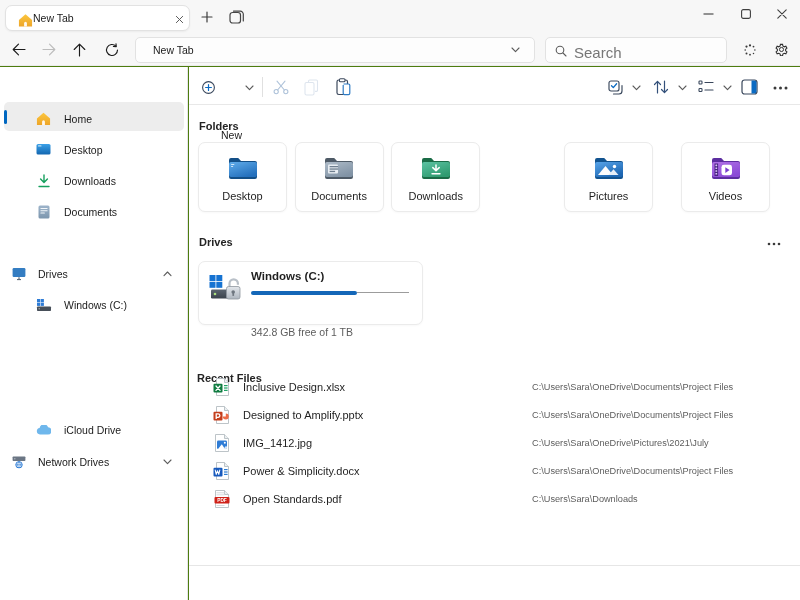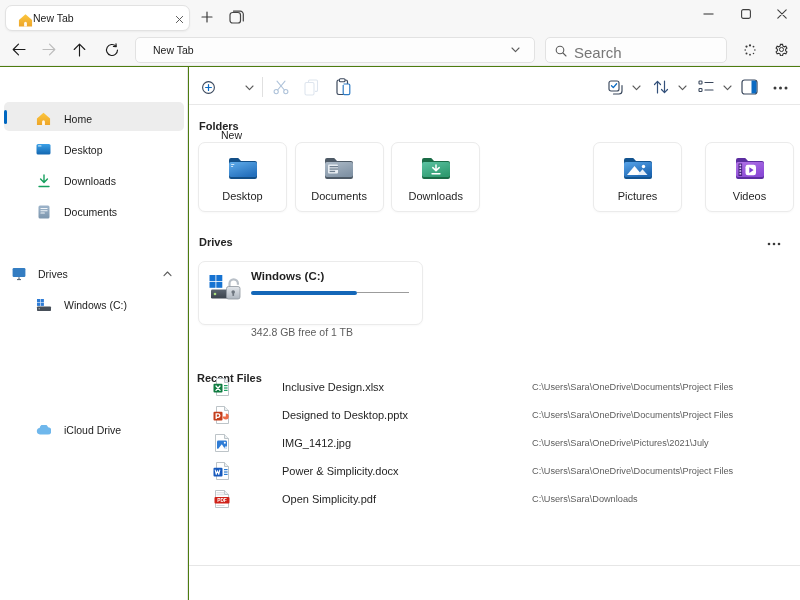--- a/index.html
+++ b/index.html
@@ -24,21 +24,21 @@
 #homepill { position:absolute; left:4px; top:43px; width:3px; height:14px; background:#0067c0; border-radius:2px; }
 #content { position:absolute; left:189px; top:67px; width:611px; height:533px; background:#fff; }
 #toolbar { position:absolute; left:0; top:-1px; width:611px; height:39px; border-bottom:1px solid #e8e8e8; }
 .heading { position:absolute; font-size:11px; font-weight:bold; color:#242424; }
 .tile { position:absolute; top:0; width:89px; height:70px; background:#fff; border:1px solid #ebebeb; border-radius:7px; box-shadow:0 1px 2px rgba(0,0,0,0.03); }
 .tile svg { position:absolute; left:50%; top:12px; transform:translateX(-50%); }
 .tile .tlab { position:absolute; left:0; top:47px; width:100%; text-align:center; font-size:11px; color:#1f1f1f; }
 #drivecard { position:absolute; left:9px; top:194px; width:225px; height:64px; background:#fff; border:1px solid #ebebeb; border-radius:7px; box-shadow:0 1px 2px rgba(0,0,0,0.03); }
 .frow { position:absolute; left:0; width:611px; height:28px; }
 .frow .fic { position:absolute; left:24px; top:50%; transform:translateY(-50%); }
-.frow .fname { position:absolute; left:54px; top:50%; transform:translateY(-50%); font-size:11px; color:#1f1f1f; white-space:nowrap;margin-left:39px; }
+.frow .fname { position:absolute; left:54px; top:50%; transform:translateY(-50%); font-size:11px; color:#1f1f1f; white-space:nowrap; }
 .frow .fpath { position:absolute; left:343px; top:50%; transform:translateY(-50%); font-size:9.2px; color:#5d5d5d; white-space:nowrap; }
 #statusline { position:absolute; left:0; top:498px; width:611px; height:1px; background:#e6e6e6; }
 </style>
 </head>
 <body>
 <div id="win">
   <div id="tabbar">
     <div id="tab">
       <svg class="abs" style="left:12px;top:7px" width="15" height="15" viewBox="0 0 16 16">
           <defs>
@@ -183,20 +183,32 @@
           <circle cx="3.2" cy="10.2" r="0.8" fill="#9aa3ad"></circle>
         </svg>
       <div class="stx" style="left:64px">Windows (C:)</div>
     </div>
     <div class="srow" style="top:348px">
       <svg class="sic" style="left:36px" width="15" height="10" viewBox="0 0 15 10">
           <path d="M3.9 9.5 a3.3 3.3 0 0 1 -0.3 -6.55 a4.4 4.4 0 0 1 8.5 -0.6 a3.2 3.2 0 0 1 -0.45 7.15 Z" fill="#6fb7ec"></path>
         </svg>
       <div class="stx" style="left:64px">iCloud Drive</div>
     </div>
+    <div class="srow" style="top:380px">
+      <svg class="sic" style="left:12px" width="14" height="13" viewBox="0 0 14 13">
+          <rect x="0.6" y="1" width="12.8" height="4.6" rx="0.8" fill="#6b7684"></rect>
+          <circle cx="2.8" cy="3.3" r="0.8" fill="#aab3bd"></circle>
+          <circle cx="7" cy="9.3" r="3.2" fill="none" stroke="#2e7cd6" stroke-width="1"></circle>
+          <path d="M3.8 9.3 H10.2 M7 6.1 a4.6 4.6 0 0 1 0 6.4 M7 6.1 a4.6 4.6 0 0 0 0 6.4" fill="none" stroke="#2e7cd6" stroke-width="0.7"></path>
+        </svg>
+      <div class="stx" style="left:38px">Network Drives</div>
+      <svg class="chev" width="9" height="6" viewBox="0 0 9 6">
+          <path d="M1 1 L4.5 4.6 L8 1" fill="none" stroke="#5c5c5c" stroke-width="1.1" stroke-linecap="round" stroke-linejoin="round"></path>
+        </svg>
+    </div>
   </div>
   <div id="content">
     <div id="toolbar">
       <svg class="abs" style="left:13px;top:15px" width="13" height="13" viewBox="0 0 13 13">
           <circle cx="6.5" cy="6.5" r="5.9" fill="none" stroke="#39475c" stroke-width="1.1"></circle>
           <path d="M6.5 3.6 V9.4 M3.6 6.5 H9.4" stroke="#0b6ac2" stroke-width="1.2" stroke-linecap="round"></path>
         </svg>
       <div class="abs" style="left:32px;top:15.5px;font-size:10.5px;color:#1b1b1b;margin-top:47px;">New</div>
       <svg class="abs" style="left:56px;top:19px" width="9" height="6" viewBox="0 0 9 6">
           <path d="M1 1 L4.5 4.6 L8 1" fill="none" stroke="#5c5c5c" stroke-width="1.1" stroke-linecap="round" stroke-linejoin="round"></path>
@@ -317,31 +329,31 @@
       </div>
       <div class="tile" style="left:202.2px;top:75px;">
         <svg width="30" height="25" viewBox="0 0 30 25">
             <path d="M1 5 a2 2 0 0 1 2-2 h7.2 l2.8 3 H27 a2 2 0 0 1 2 2 v14 a2 2 0 0 1 -2 2 H3 a2 2 0 0 1 -2-2 Z" fill="#1a6b46"></path>
             <path d="M1 9 a2 2 0 0 1 2-2 h24 a2 2 0 0 1 2 2 v11 a2 2 0 0 1 -2 2 H3 a2 2 0 0 1 -2-2 Z" fill="url(#fdl)"></path>
             <path d="M15 10 v5.2 M11.8 12.6 L15 15.6 L18.2 12.6" fill="none" stroke="#fff" stroke-width="1.5" stroke-linecap="round" stroke-linejoin="round"></path>
             <path d="M11 18.8 H19" stroke="#fff" stroke-width="1.4" stroke-linecap="round"></path>
           </svg>
         <div class="tlab">Downloads</div>
       </div>
-      <div class="tile" style="left:404px;top:75px;">
+      <div class="tile" style="left:375px;top:75px;">
         <svg width="30" height="25" viewBox="0 0 30 25">
             <path d="M1 5 a2 2 0 0 1 2-2 h7.2 l2.8 3 H27 a2 2 0 0 1 2 2 v14 a2 2 0 0 1 -2 2 H3 a2 2 0 0 1 -2-2 Z" fill="#12538f"></path>
             <path d="M1 9 a2 2 0 0 1 2-2 h24 a2 2 0 0 1 2 2 v11 a2 2 0 0 1 -2 2 H3 a2 2 0 0 1 -2-2 Z" fill="url(#fpic)"></path>
             <path d="M4 20 L11.5 11 L19 20 Z" fill="#fdfdfd"></path>
             <path d="M14.5 20 L19.5 14.3 L24.5 20 Z" fill="#e6eef7"></path>
             <circle cx="20.5" cy="11.5" r="1.7" fill="#fff"></circle>
           </svg>
         <div class="tlab">Pictures</div>
       </div>
-      <div class="tile" style="left:516px;top:75px;">
+      <div class="tile" style="left:492px;top:75px;">
         <svg width="30" height="25" viewBox="0 0 30 25">
             <path d="M1 5 a2 2 0 0 1 2-2 h7.2 l2.8 3 H27 a2 2 0 0 1 2 2 v14 a2 2 0 0 1 -2 2 H3 a2 2 0 0 1 -2-2 Z" fill="#5c2da0"></path>
             <path d="M1 9 a2 2 0 0 1 2-2 h24 a2 2 0 0 1 2 2 v11 a2 2 0 0 1 -2 2 H3 a2 2 0 0 1 -2-2 Z" fill="url(#fvid)"></path>
             <rect x="3.5" y="8.5" width="3.6" height="12.5" fill="#4a2284"></rect>
             <rect x="4.4" y="9.6" width="1.8" height="1.6" rx="0.4" fill="#d9c8f2"></rect>
             <rect x="4.4" y="12.4" width="1.8" height="1.6" rx="0.4" fill="#d9c8f2"></rect>
             <rect x="4.4" y="15.2" width="1.8" height="1.6" rx="0.4" fill="#d9c8f2"></rect>
             <rect x="4.4" y="18" width="1.8" height="1.6" rx="0.4" fill="#d9c8f2"></rect>
             <rect x="10.5" y="9.8" width="10.5" height="10.5" rx="2.4" fill="#fff"></rect>
             <path d="M14.3 12.2 L18.6 15 L14.3 17.9 Z" fill="#7b3fd0"></path>
@@ -389,21 +401,21 @@
         <div class="fpath">C:\Users\Sara\OneDrive\Documents\Project Files</div>
       </div>
       <div class="frow" style="top:333.5px">
         <svg class="fic" width="18" height="18" viewBox="0 0 18 18">
             <path d="M3.5 0.5 h8 L15.5 4.5 V17.5 h-12 Z" fill="#fff" stroke="#b6bdc2" stroke-width="0.9"></path>
             <path d="M11.5 0.5 V4.5 H15.5" fill="#eceff1" stroke="#b6bdc2" stroke-width="0.9"></path>
             <path d="M12.8 7.5 a3 3 0 1 1 -3 3 h3 Z" fill="#ed6c47"></path>
             <rect x="0.5" y="5.8" width="9" height="8.8" rx="1" fill="#c43e1c"></rect>
             <path d="M3.2 13 V7.8 h1.9 a1.75 1.75 0 0 1 0 3.5 h-1.9" fill="none" stroke="#fff" stroke-width="1.3"></path>
           </svg>
-        <div class="fname">Designed to Desktop.pptx</div>
+        <div class="fname">Designed to Amplify.pptx</div>
         <div class="fpath">C:\Users\Sara\OneDrive\Documents\Project Files</div>
       </div>
       <div class="frow" style="top:361.5px">
         <svg class="fic" width="18" height="18" viewBox="0 0 18 18">
             <path d="M2.5 0.5 h9 L15.5 4.5 V17.5 h-13 Z" fill="#fff" stroke="#b6bdc2" stroke-width="0.9"></path>
             <path d="M11.5 0.5 V4.5 H15.5" fill="#eceff1" stroke="#b6bdc2" stroke-width="0.9"></path>
             <rect x="4" y="6.5" width="10" height="8.5" rx="1.2" fill="#2e7cd6"></rect>
             <path d="M5 15 L8.8 10.2 L12 15 Z" fill="#fff"></path>
             <path d="M10.5 15 L13 11.8 L14 13 V14 a1.2 1.2 0 0 1 -1.2 1.2 Z" fill="#d8e6f5"></path>
             <circle cx="11.8" cy="8.8" r="1" fill="#fff"></circle>
@@ -426,19 +438,19 @@
       </div>
       <div class="frow" style="top:417.5px">
         <svg class="fic" width="18" height="18" viewBox="0 0 18 18">
             <path d="M2.5 0.5 h9 L15.5 4.5 V17.5 h-13 Z" fill="#fff" stroke="#b6bdc2" stroke-width="0.9"></path>
             <path d="M11.5 0.5 V4.5 H15.5" fill="#eceff1" stroke="#b6bdc2" stroke-width="0.9"></path>
             <path d="M3.5 2.8 h8 M3.5 4.8 h8" stroke="#d7dadd" stroke-width="1"></path>
             <rect x="1.5" y="7" width="15" height="6.5" rx="1" fill="#cf2219"></rect>
             <text x="9" y="12" text-anchor="middle" font-family="Liberation Sans, sans-serif" font-size="4.8" font-weight="bold" fill="#fff">PDF</text>
             <path d="M3.5 15.5 h8" stroke="#d7dadd" stroke-width="1"></path>
           </svg>
-        <div class="fname">Open Simplicity.pdf</div>
+        <div class="fname">Open Standards.pdf</div>
         <div class="fpath">C:\Users\Sara\Downloads</div>
       </div>
     </div>
     <div id="statusline"></div>
   </div>
 </div>
 
 </body></html>

